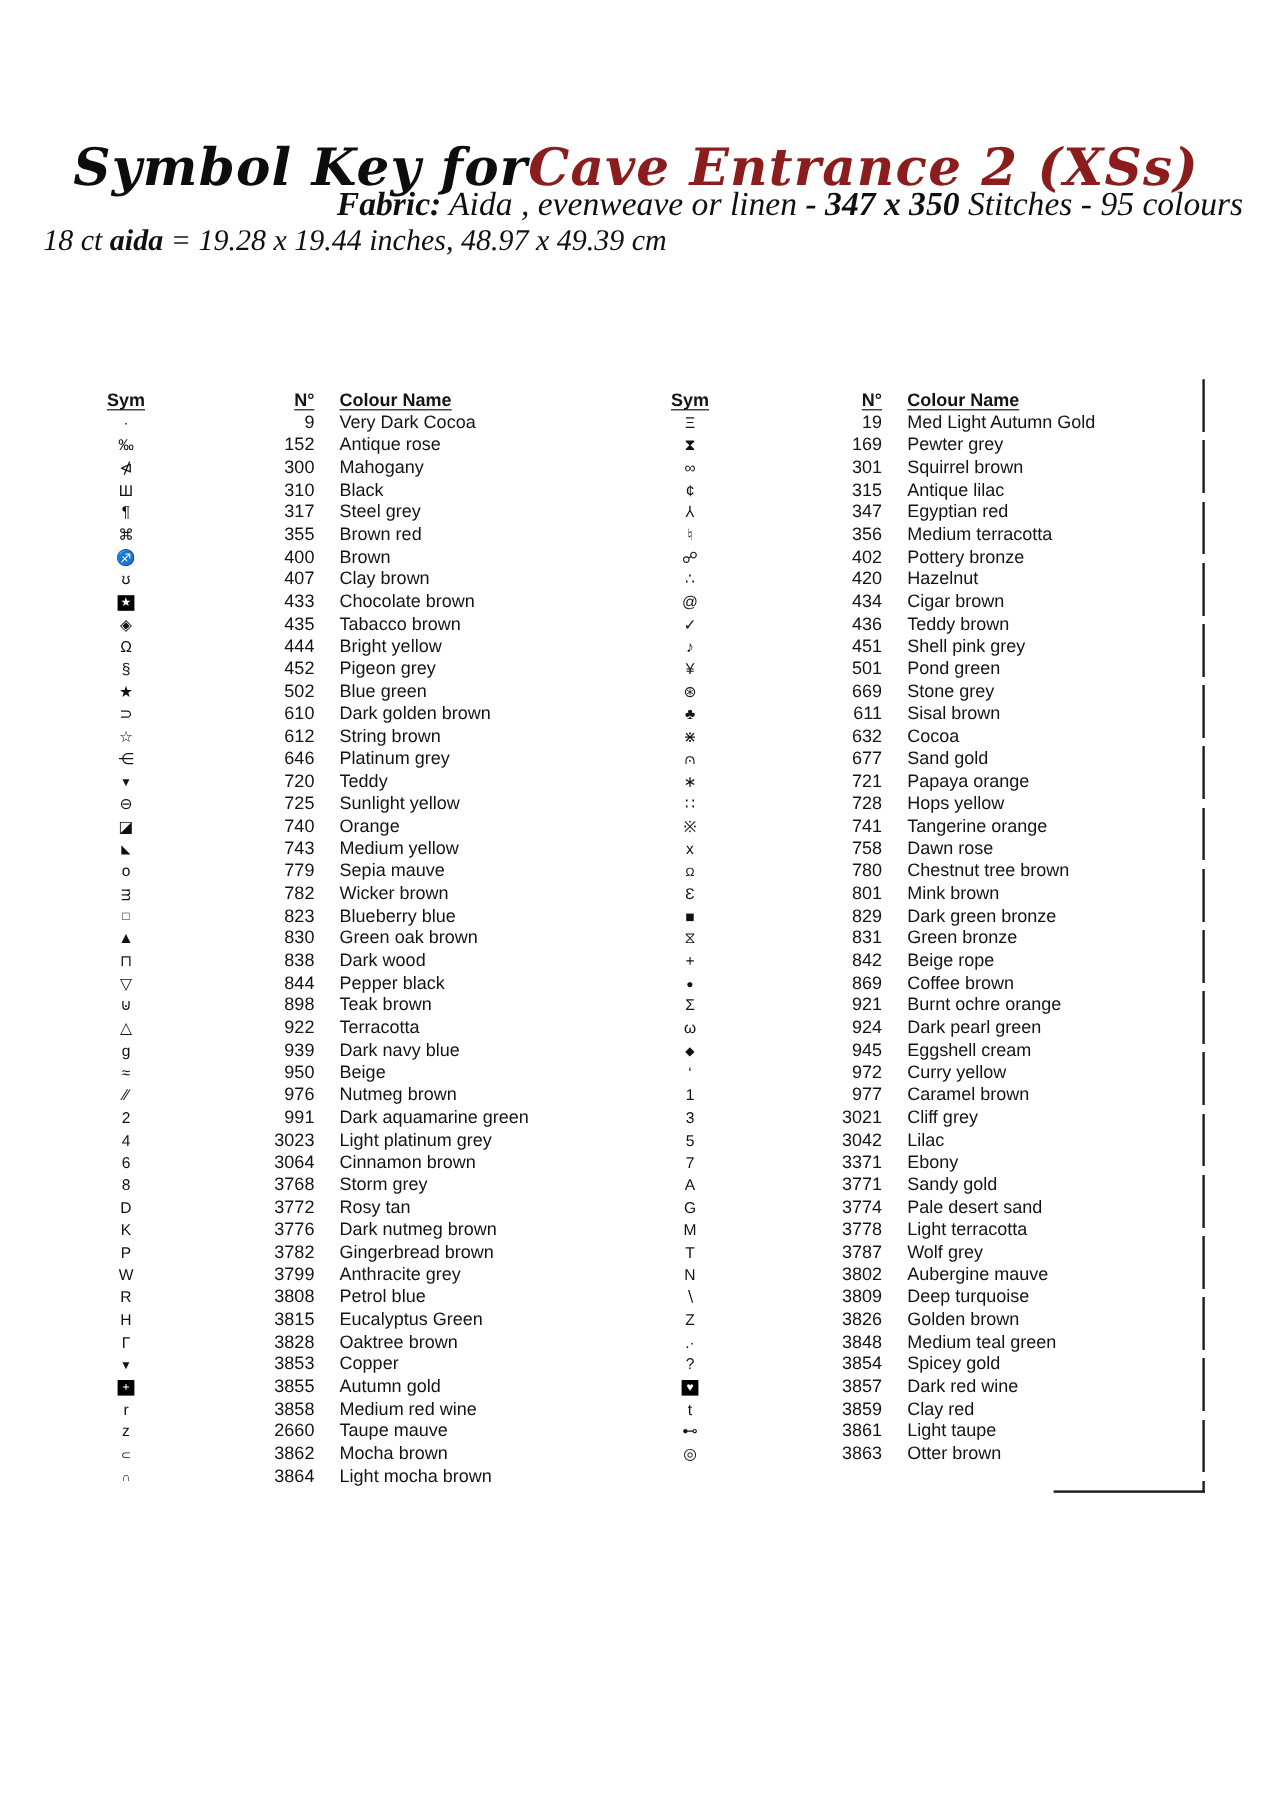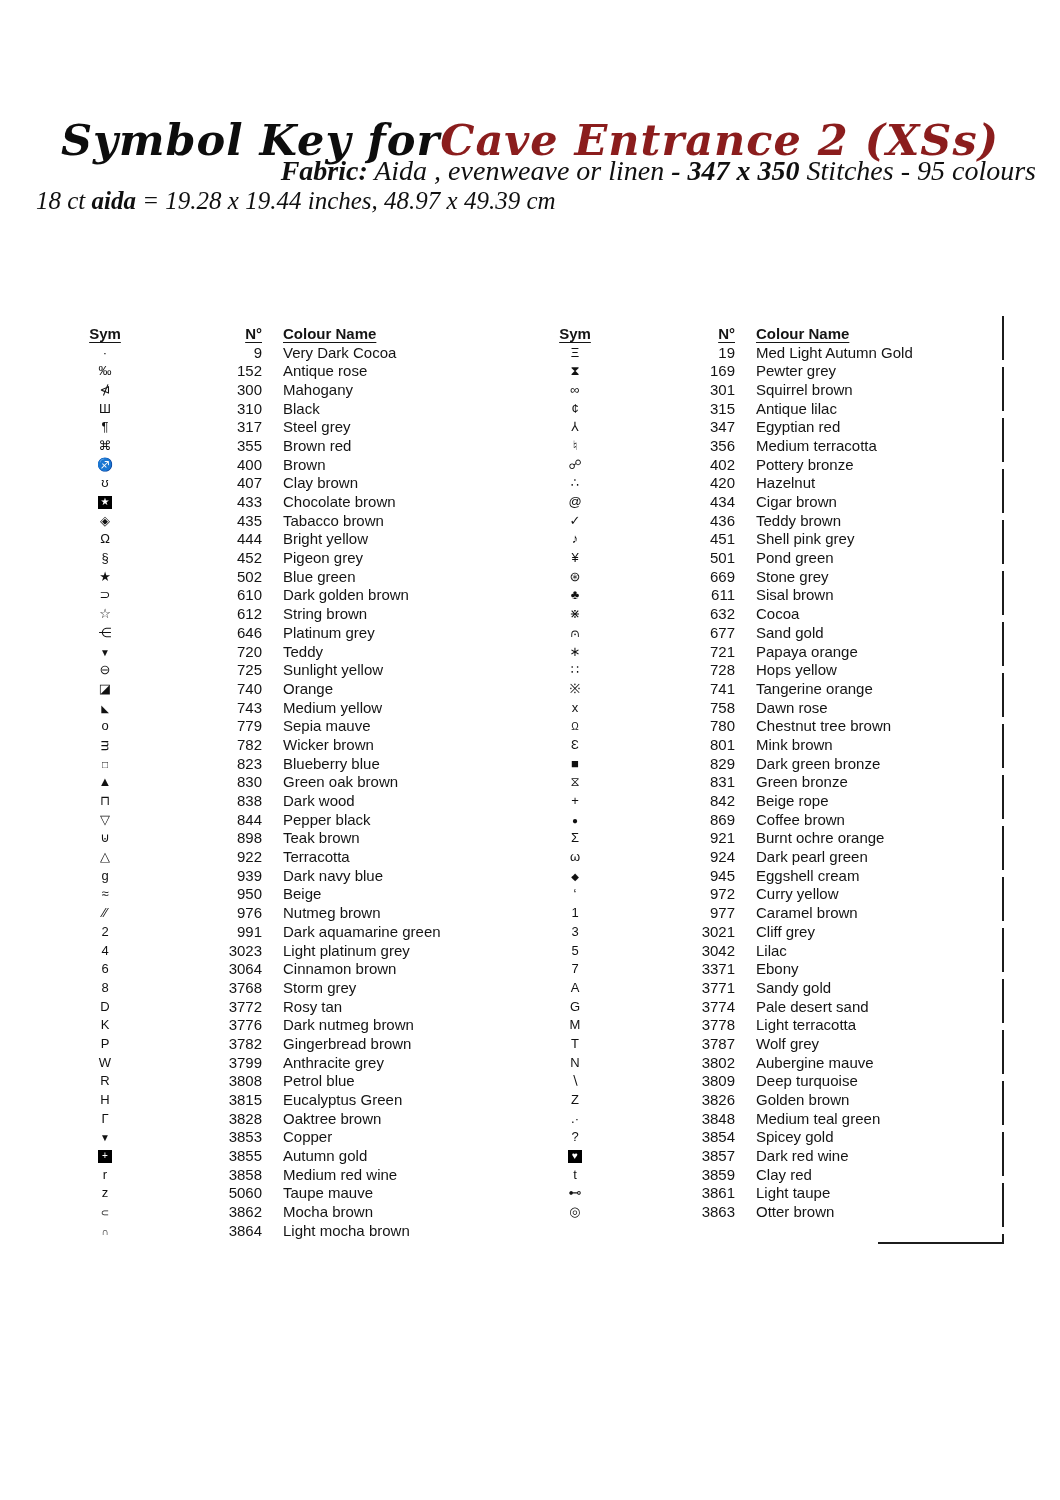--- a/index.html
+++ b/index.html
@@ -292,21 +292,21 @@
         <span class="c-num">3855</span>
         <span class="c-name">Autumn gold</span>
       </div>
       <div class="row">
         <span class="c-sym"><span class="glyph">r</span></span>
         <span class="c-num">3858</span>
         <span class="c-name">Medium red wine</span>
       </div>
       <div class="row">
         <span class="c-sym"><span class="glyph">z</span></span>
-        <span class="c-num">5060</span>
+        <span class="c-num">2660</span>
         <span class="c-name">Taupe mauve</span>
       </div>
       <div class="row">
         <span class="c-sym"><span class="glyph sm">⊂</span></span>
         <span class="c-num">3862</span>
         <span class="c-name">Mocha brown</span>
       </div>
       <div class="row">
         <span class="c-sym"><span class="glyph sm">∩</span></span>
         <span class="c-num">3864</span>

